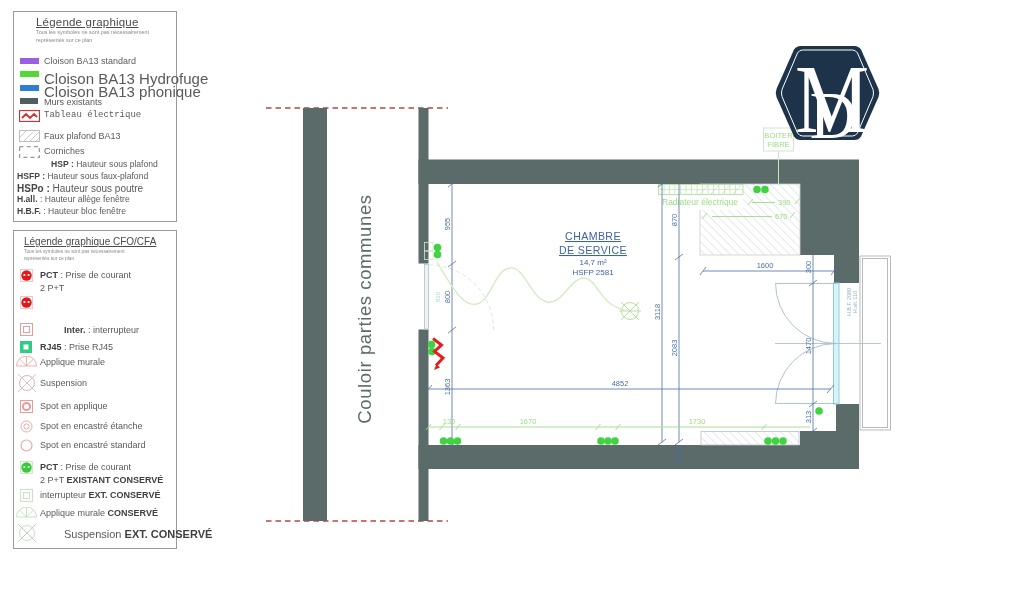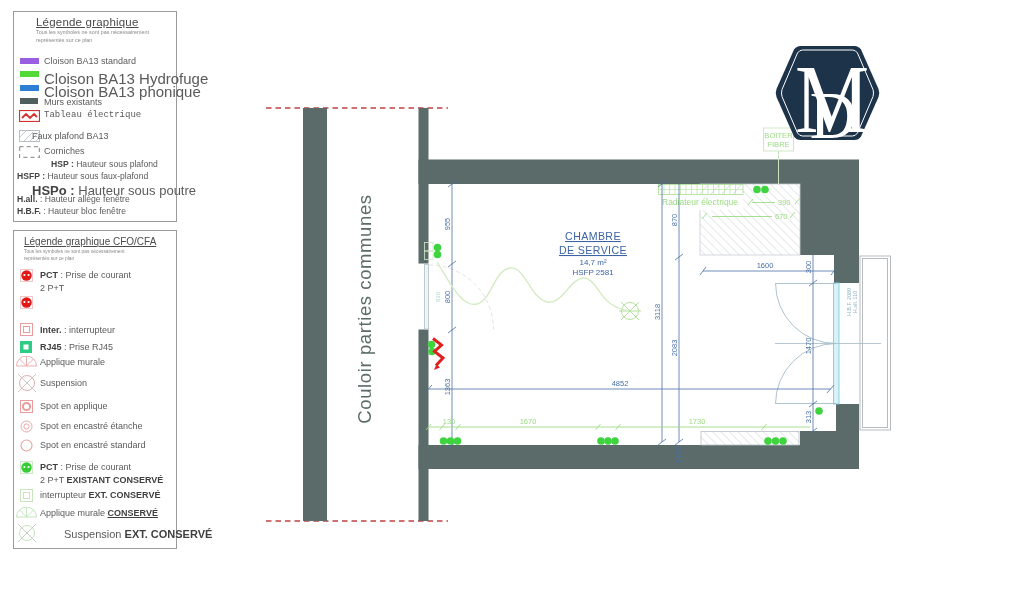--- a/index.html
+++ b/index.html
@@ -34,32 +34,32 @@
 <svg class="abs" style="left:19px;top:110px;" width="21" height="12" viewBox="0 0 21 12">
   <rect x="0.5" y="0.5" width="20" height="11" fill="#fff" stroke="#d43030" stroke-width="1.2"></rect>
   <path d="M3,8 L7,4 L11,8 L15,4 L18,7" fill="none" stroke="#d43030" stroke-width="1.8"></path>
 </svg>
 <div class="abs t" style="left:44px;top:110px;font-size:9px;font-family:Liberation Mono, monospace;">Tableau électrique</div>
 
 <svg class="abs" style="left:19px;top:130px;" width="21" height="12" viewBox="0 0 21 12">
   <rect x="0.5" y="0.5" width="20" height="11" fill="#fff" stroke="#b8bec6" stroke-width="1"></rect>
   <path d="M-2,10 L8,0 M2,14 L14,2 M8,14 L20,2 M14,14 L24,4" stroke="#b8bec6" stroke-width="0.8" fill="none"></path>
 </svg>
-<div class="abs t" style="left:32px;top:130.5px;font-size:9px;">Faux plafond BA13</div>
+<div class="abs t" style="left:44px;top:130.5px;font-size:9px;">Faux plafond BA13</div>
 
 <svg class="abs" style="left:19px;top:145.5px;" width="21" height="12" viewBox="0 0 21 12">
   <rect x="0.5" y="0.5" width="20" height="11" fill="none" stroke="#9a9a9a" stroke-width="1.4" stroke-dasharray="4,3.2"></rect>
 </svg>
 <div class="abs t" style="left:44px;top:146px;font-size:9px;">Corniches</div>
 
 <div class="abs t" style="left:17px;top:158.5px;font-size:8.6px;padding-left:34px;"><b style="color:#444;">HSP :</b> Hauteur sous plafond</div>
 
 <div class="abs t" style="left:17px;top:170.5px;font-size:8.6px;"><b style="color:#444;">HSFP :</b> Hauteur sous faux-plafond</div>
 
-<div class="abs t" style="left:32px;top:182.5px;font-size:13px;"><b style="color:#444;">HSPo :</b> Hauteur sous poutre</div>
+<div class="abs t" style="left:17px;top:182.5px;font-size:10px;"><b style="color:#444;">HSPo :</b> Hauteur sous poutre</div>
 
 <div class="abs t" style="left:17px;top:194px;font-size:8.6px;"><b style="color:#444;">H.all.</b> : Hauteur allège fenêtre</div>
 
 <div class="abs t" style="left:17px;top:205.5px;font-size:8.6px;"><b style="color:#444;">H.B.F.</b> : Hauteur bloc fenêtre</div>
 
 <div class="panel" style="left:13px;top:230px;width:162px;height:317px;"></div>
 
 <div class="abs" style="left:24px;top:236px;font-size:10px;color:#4a4a4a;text-decoration:underline;">Légende graphique CFO/CFA</div>
 
 <div class="abs" style="left:24px;top:249px;font-size:4.8px;color:#8a8a8a;line-height:6.5px;">Tous les symboles ne sont pas nécessairement<br>représentés sur ce plan</div>
@@ -76,21 +76,21 @@
   <rect x="0.5" y="0.5" width="12" height="12" fill="none" stroke="#f2c6c6" stroke-width="1"></rect>
   <circle cx="6.5" cy="6.5" r="5.2" fill="#e01818"></circle>
   <circle cx="4.4" cy="6" r="1.1" fill="#fff"></circle>
       <circle cx="8.6" cy="6" r="1.1" fill="#fff"></circle>
 </svg>
 
 <svg class="abs" style="left:20px;top:323px;" width="13" height="13" viewBox="0 0 13 13">
   <rect x="0.5" y="0.5" width="12" height="12" fill="none" stroke="#e89c9c" stroke-width="1"></rect>
   <rect x="3.5" y="3.5" width="6" height="6" fill="none" stroke="#e89c9c" stroke-width="1"></rect>
 </svg>
-<div class="abs t" style="left:40px;top:325px;font-size:9px;"><b style="color:#3f3f3f;">Inter.</b> : interrupteur</div>
+<div class="abs t" style="left:40px;top:325px;font-size:9px;"><b style="color:#3f3f3f;margin-left:24px;">Inter.</b> : interrupteur</div>
 
 <svg class="abs" style="left:20px;top:341px;" width="12" height="12" viewBox="0 0 12 12">
   <rect x="0" y="0" width="12" height="12" fill="#2ecc85"></rect>
   <rect x="3.5" y="3.5" width="5" height="5" fill="#fff"></rect>
 </svg>
 <div class="abs t" style="left:40px;top:342px;font-size:9px;"><b style="color:#3f3f3f;">RJ45</b> : Prise RJ45</div>
 
 <svg class="abs" style="left:15px;top:356px;" width="23" height="11" viewBox="0 0 23 11">
   <path d="M1.5,10 A10,10 0 0 1 21.5,10 Z" fill="none" stroke="#e8a8a8" stroke-width="0.9"></path>
   <path d="M11.5,10 L4.5,3 M11.5,10 L11.5,0 M11.5,10 L18.5,3" stroke="#e8a8a8" stroke-width="0.9"></path>
@@ -131,21 +131,21 @@
 <svg class="abs" style="left:20px;top:489px;" width="13" height="13" viewBox="0 0 13 13">
   <rect x="0.5" y="0.5" width="12" height="12" fill="none" stroke="#c8e4c0" stroke-width="1"></rect>
   <rect x="3.5" y="3.5" width="6" height="6" fill="none" stroke="#c8e4c0" stroke-width="1"></rect>
 </svg>
 <div class="abs t" style="left:40px;top:490px;font-size:9px;">interrupteur <b style="color:#3f3f3f;">EXT. CONSERVÉ</b></div>
 
 <svg class="abs" style="left:15px;top:507px;" width="23" height="11" viewBox="0 0 23 11">
   <path d="M1.5,10 A10,10 0 0 1 21.5,10 Z" fill="none" stroke="#bfe0b8" stroke-width="0.9"></path>
   <path d="M11.5,10 L4.5,3 M11.5,10 L11.5,0 M11.5,10 L18.5,3" stroke="#bfe0b8" stroke-width="0.9"></path>
 </svg>
-<div class="abs t" style="left:40px;top:508px;font-size:9px;">Applique murale <b style="color:#3f3f3f;text-decoration:underline;">CONSERVÉ</b></div>
+<div class="abs t" style="left:40px;top:508px;font-size:9px;">Applique murale <b style="color:#3f3f3f;">CONSERVÉ</b></div>
 
 <svg class="abs" style="left:16px;top:522px;" width="22" height="22" viewBox="0 0 22 22">
   <circle cx="11" cy="11" r="7.5" fill="none" stroke="#bfe0b8" stroke-width="0.9"></circle>
   <path d="M2,2 L20,20 M20,2 L2,20" stroke="#bcc8bc" stroke-width="0.9"></path>
 </svg>
 <div class="abs t" style="left:40px;top:528px;font-size:11px;margin-left:24px;">Suspension <b style="color:#3f3f3f;">EXT. CONSERVÉ</b></div>
 
 <svg class="abs" style="left:0;top:0;" width="1024" height="610" viewBox="0 0 1024 610">
   <defs>
     <pattern id="hatch" width="6" height="6" patternUnits="userSpaceOnUse" patternTransform="rotate(-45)">

